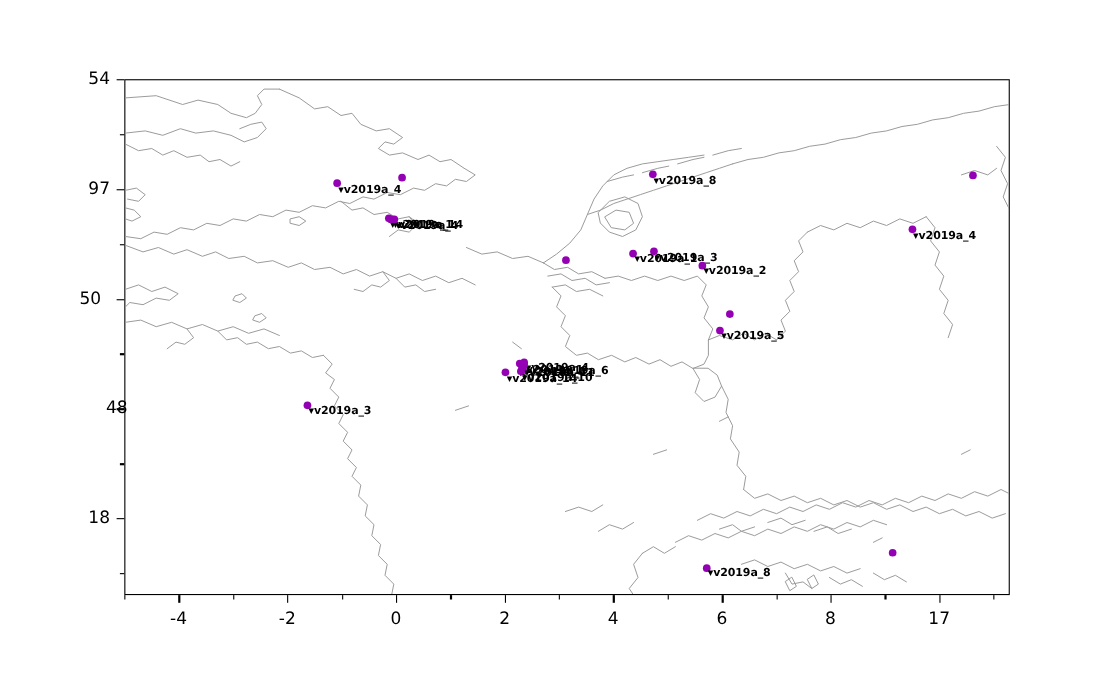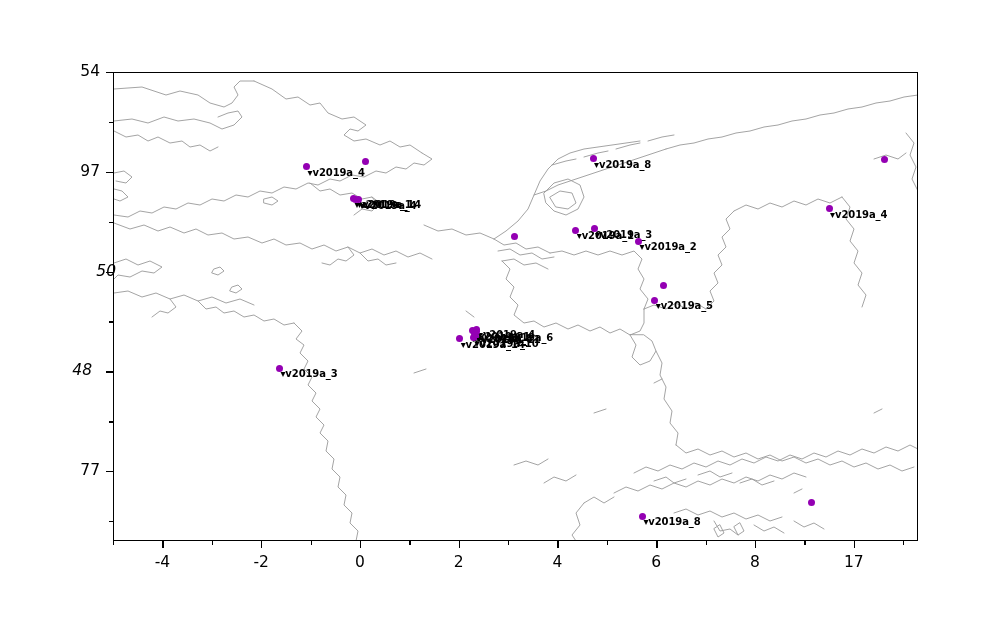--- a/index.html
+++ b/index.html
@@ -299,25 +299,25 @@
       <div class="tick-mark" style="left: 113px; top: 541px; width: 1.3px; height: 4px;"></div>
       <div class="tick-mark" style="left: 211.773px; top: 541px; width: 1.3px; height: 4px;"></div>
       <div class="tick-mark" style="left: 310.546px; top: 541px; width: 1.3px; height: 4px;"></div>
       <div class="tick-mark" style="left: 409.319px; top: 541px; width: 1.3px; height: 4px;"></div>
       <div class="tick-mark" style="left: 508.092px; top: 541px; width: 1.3px; height: 4px;"></div>
       <div class="tick-mark" style="left: 606.865px; top: 541px; width: 1.3px; height: 4px;"></div>
       <div class="tick-mark" style="left: 705.638px; top: 541px; width: 1.3px; height: 4px;"></div>
       <div class="tick-mark" style="left: 804.411px; top: 541px; width: 1.3px; height: 4px;"></div>
       <div class="tick-mark" style="left: 903.184px; top: 541px; width: 1.3px; height: 4px;"></div>
       <div class="tick-mark" style="left: 106px; top: 471.149px; width: 7px; height: 1.3px;"></div>
-      <div class="tick-label-y" style="left: 40px; top: 461.149px;">77</div>
+      <div class="tick-label-y" style="left: 40px; top: 461.149px;">18</div>
       <div class="tick-mark" style="left: 106px; top: 371.362px; width: 7px; height: 1.3px;"></div>
-      <div class="tick-label-y" style="left: 32px; top: 361.362px; font-style: italic;">48</div>
+      <div class="tick-label-y" style="left: 56px; top: 361.362px;">48</div>
       <div class="tick-mark" style="left: 106px; top: 271.574px; width: 7px; height: 1.3px;"></div>
-      <div class="tick-label-y" style="left: 56px; top: 261.574px; font-style: italic;">50</div>
+      <div class="tick-label-y" style="left: 32px; top: 261.574px;">50</div>
       <div class="tick-mark" style="left: 106px; top: 171.787px; width: 7px; height: 1.3px;"></div>
       <div class="tick-label-y" style="left: 40px; top: 161.787px;">97</div>
       <div class="tick-mark" style="left: 106px; top: 72px; width: 7px; height: 1.3px;"></div>
       <div class="tick-label-y" style="left: 40px; top: 62px;">54</div>
       <div class="tick-mark" style="left: 109px; top: 521.043px; width: 4px; height: 1.3px;"></div>
       <div class="tick-mark" style="left: 109px; top: 421.255px; width: 4px; height: 1.3px;"></div>
       <div class="tick-mark" style="left: 109px; top: 321.468px; width: 4px; height: 1.3px;"></div>
       <div class="tick-mark" style="left: 109px; top: 221.681px; width: 4px; height: 1.3px;"></div>
       <div class="tick-mark" style="left: 109px; top: 121.894px; width: 4px; height: 1.3px;"></div>
     </div>

